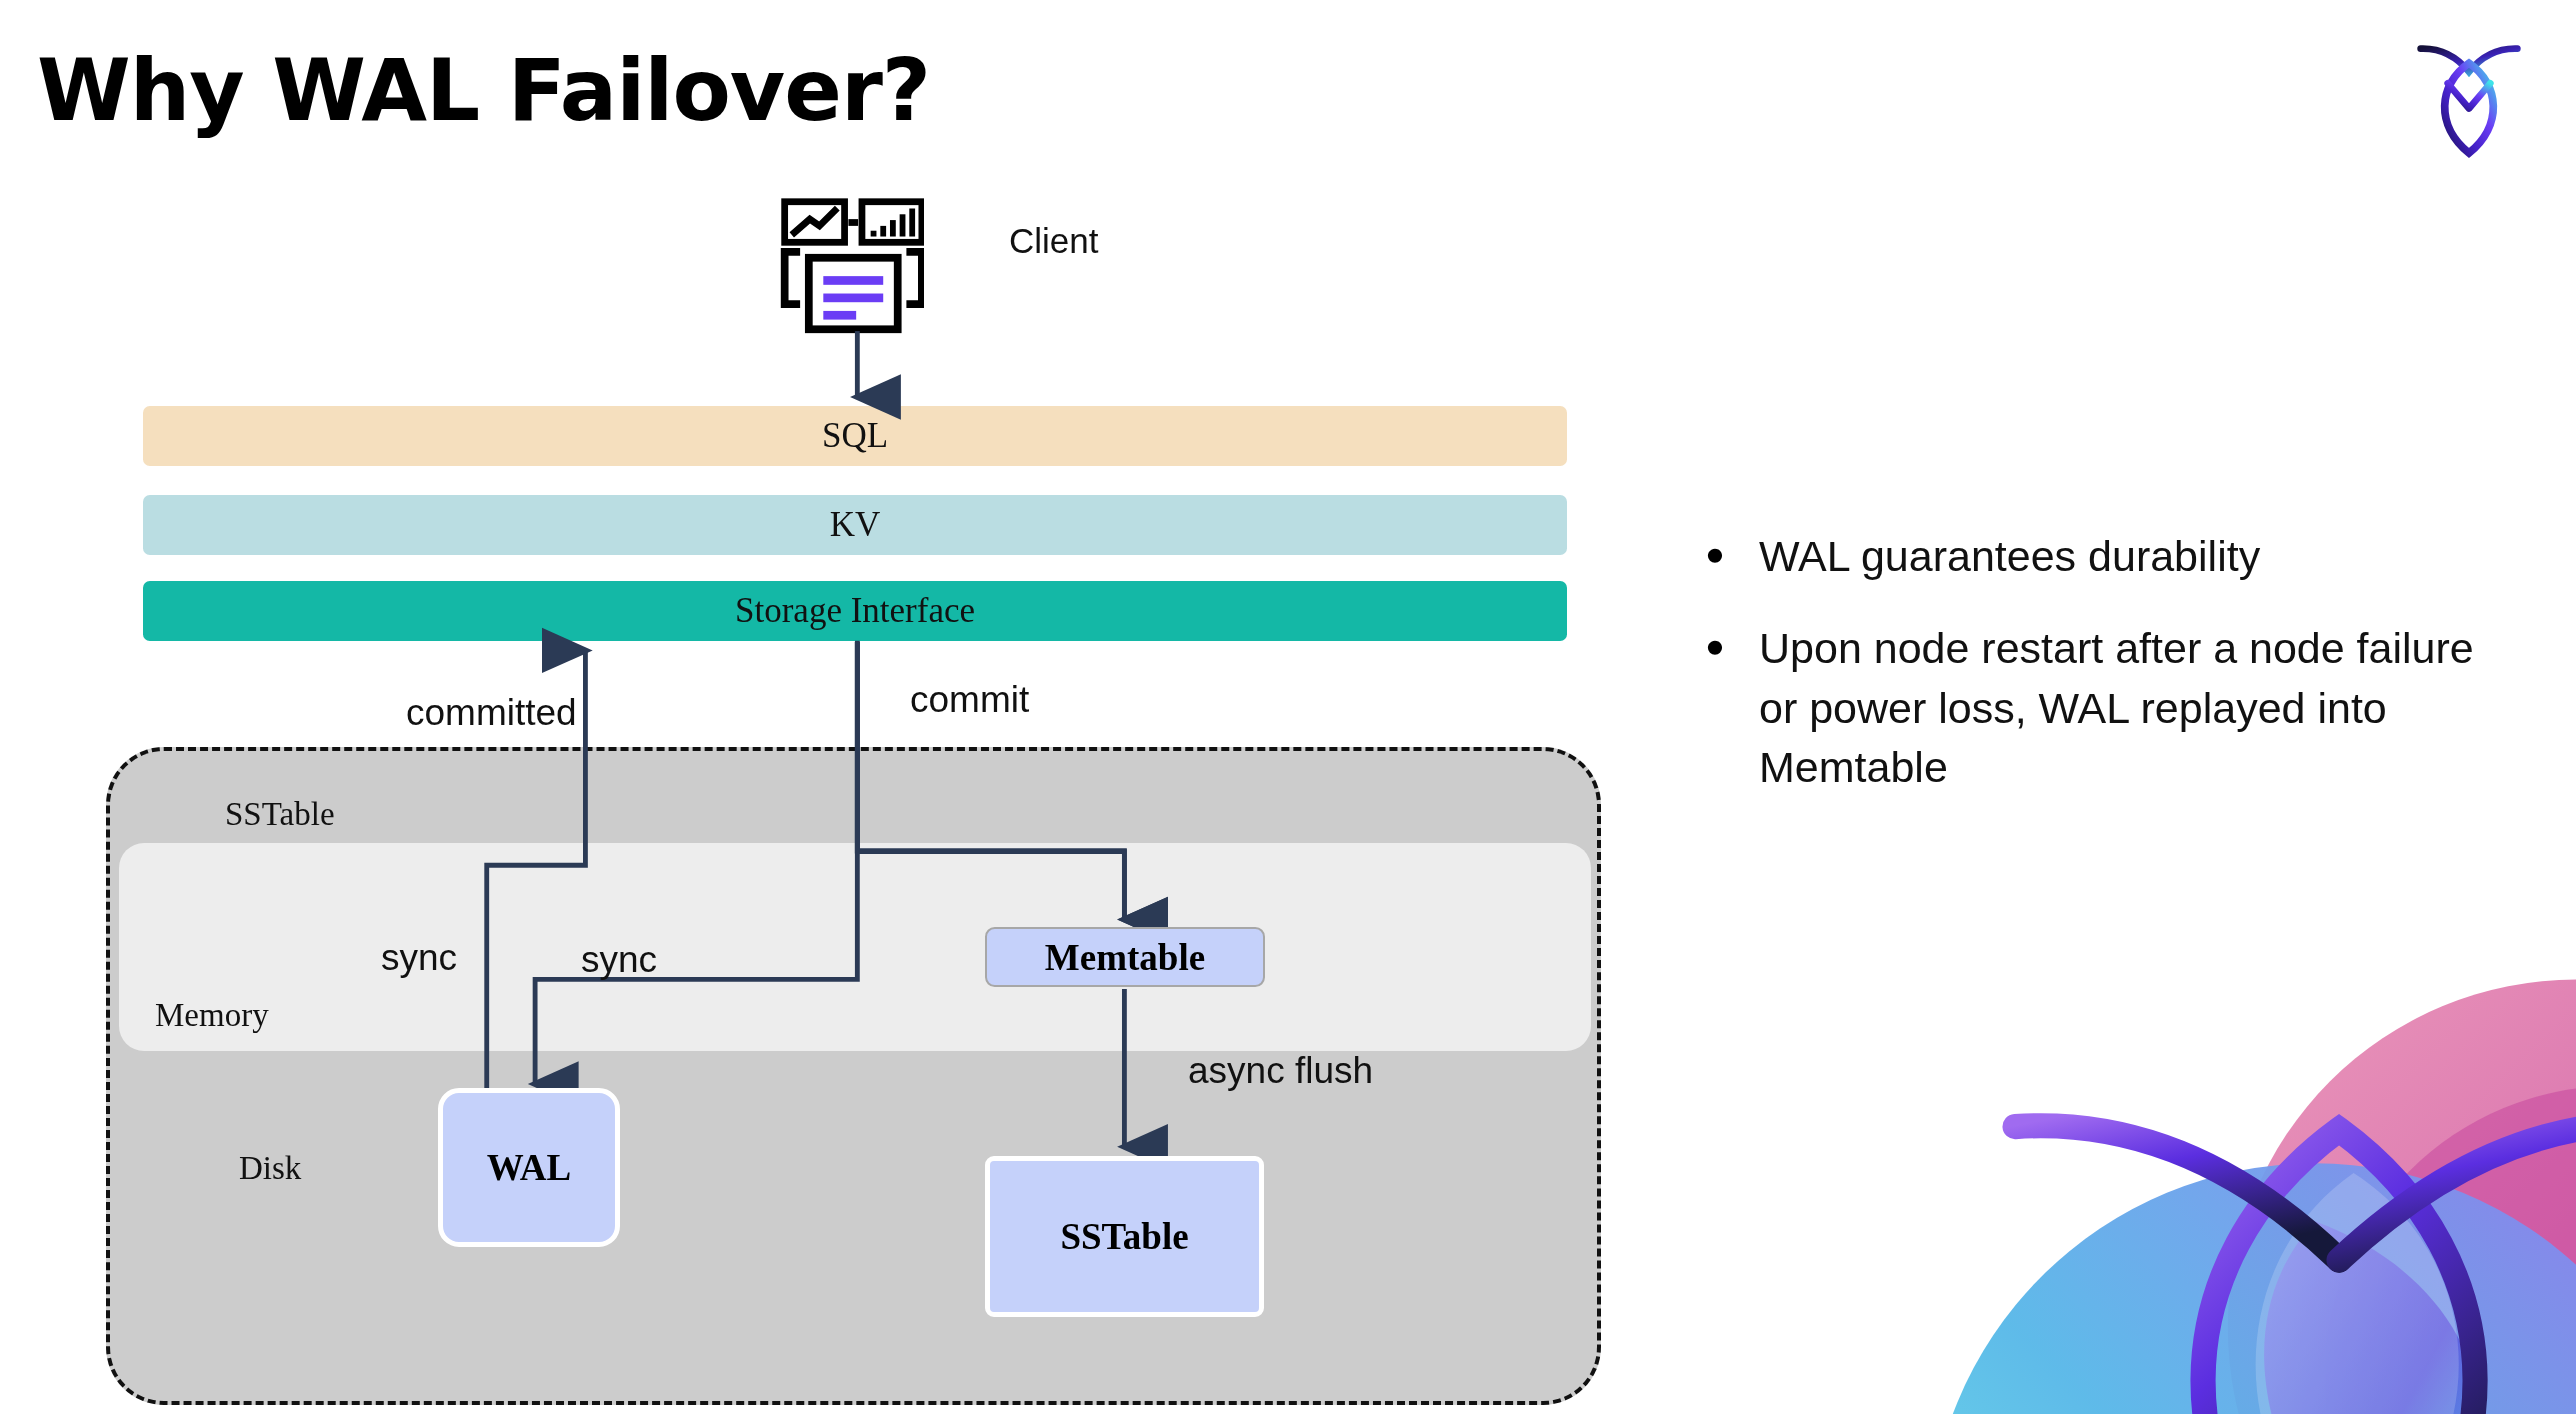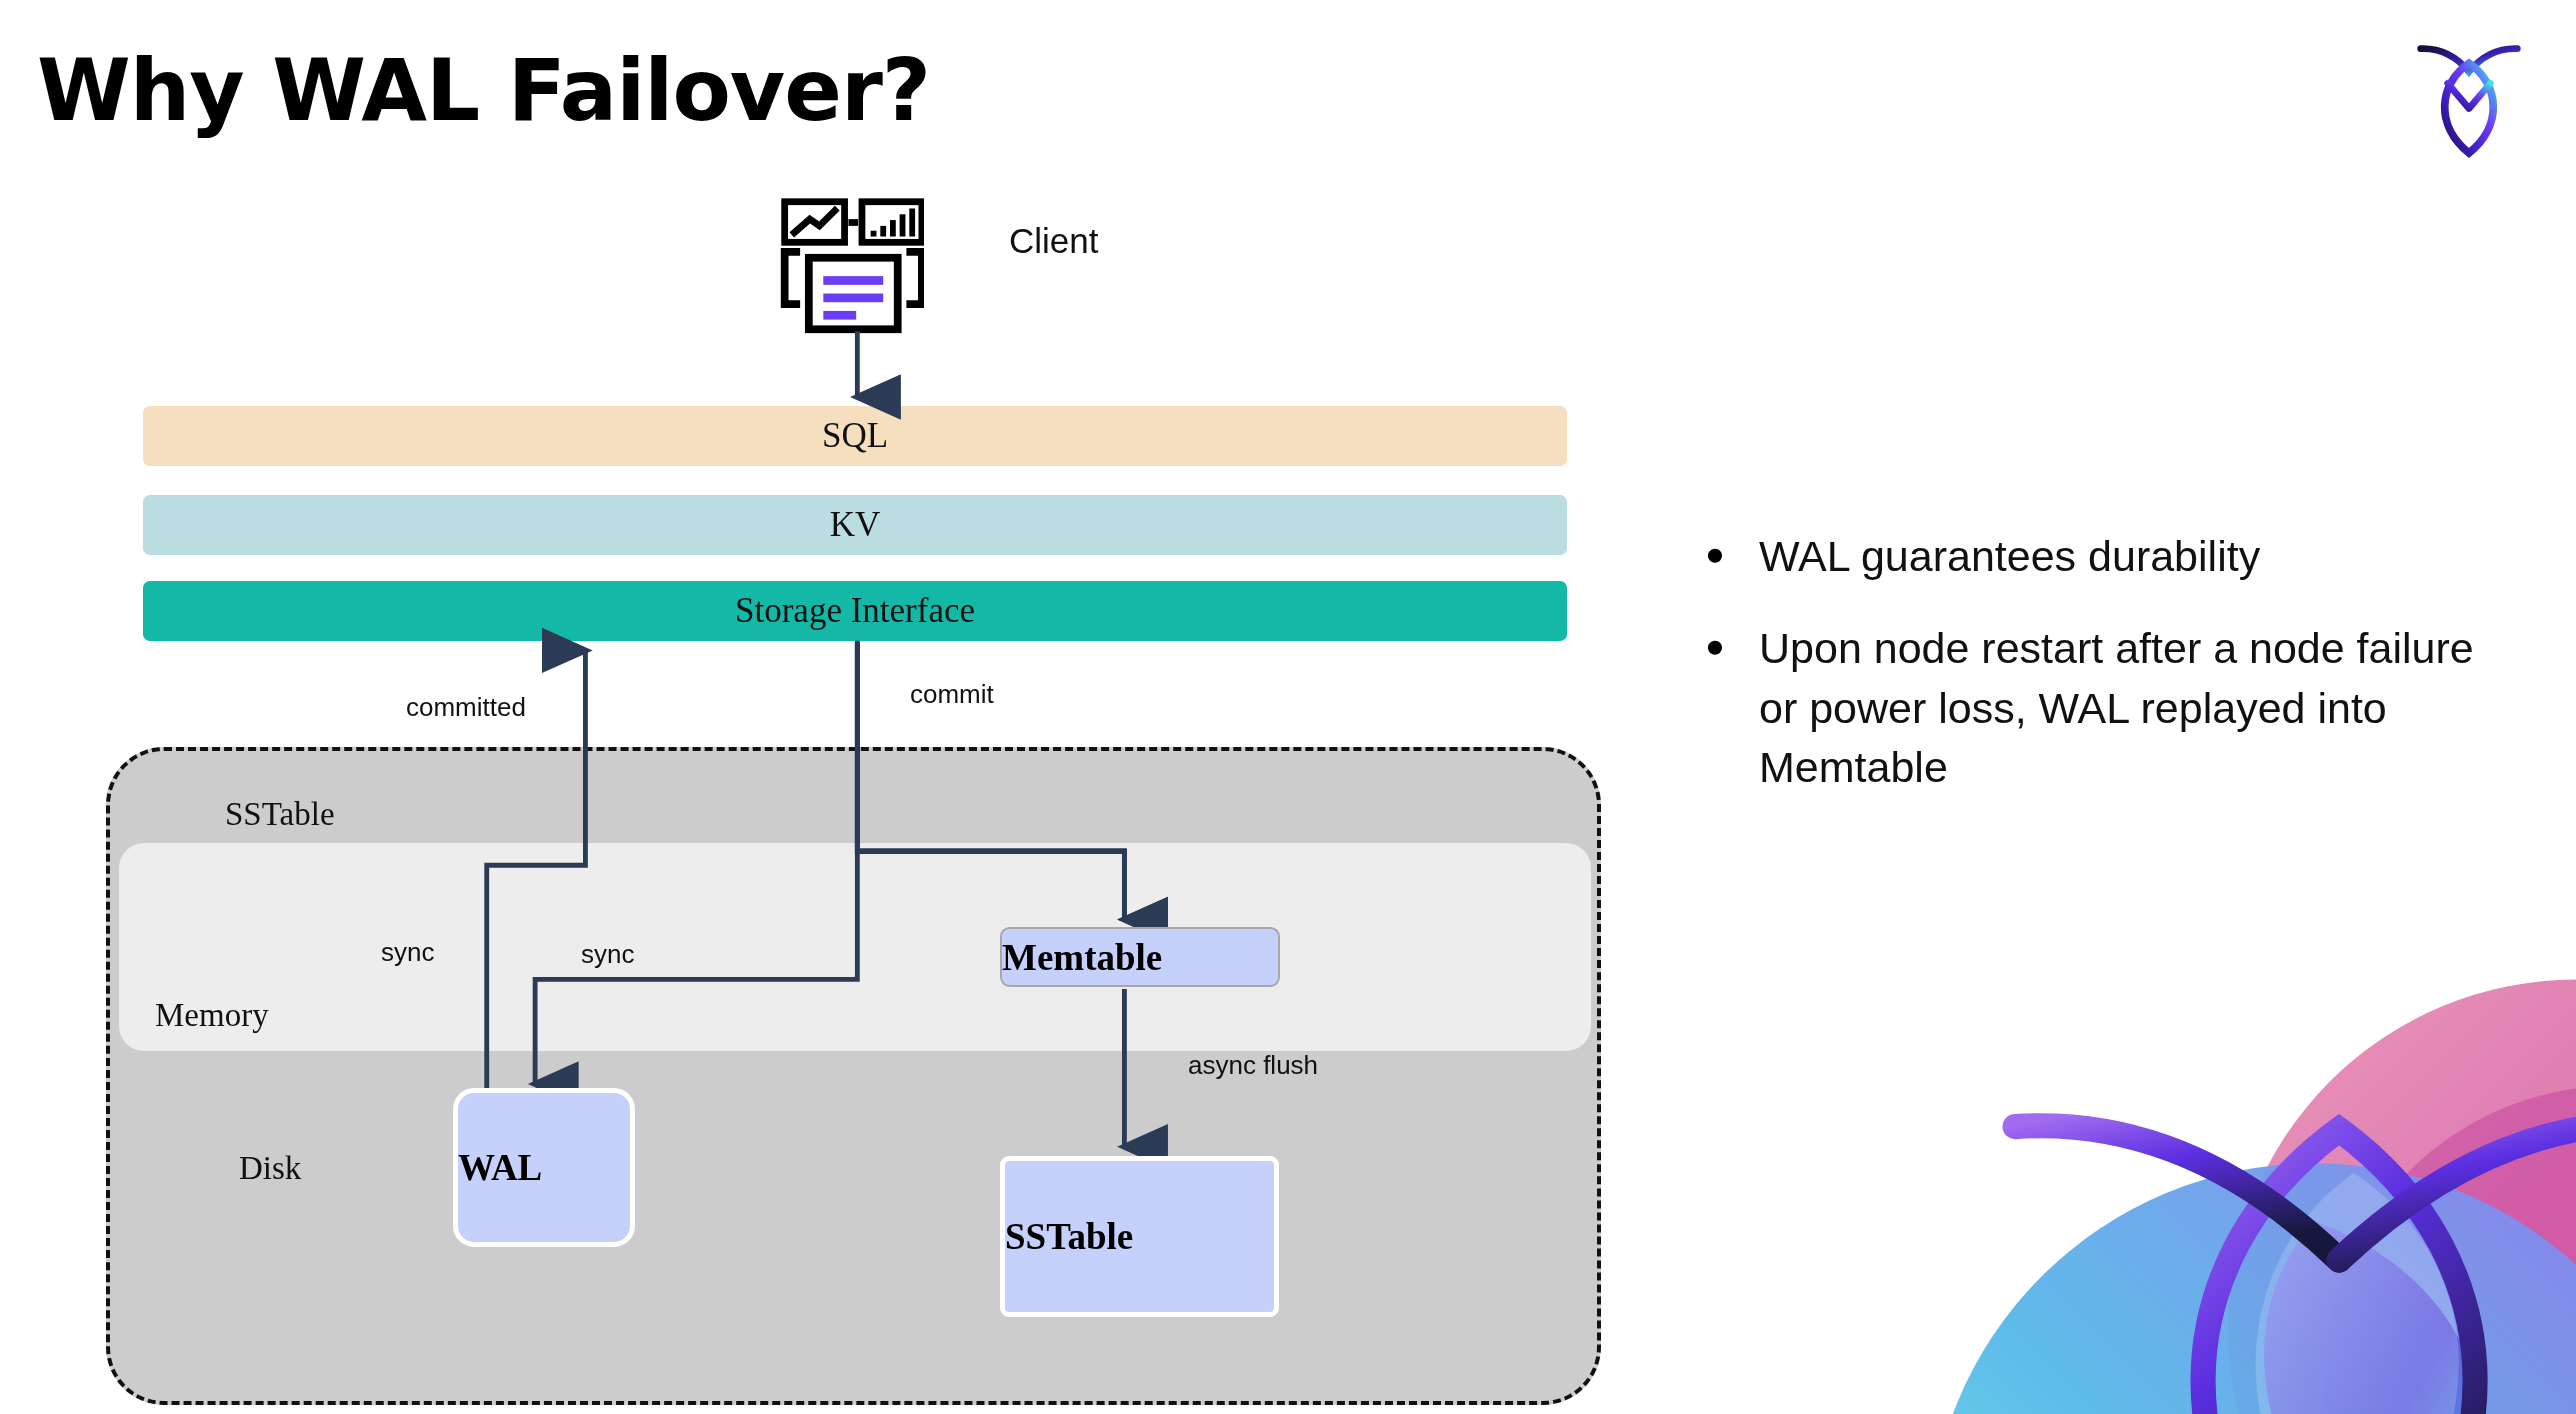--- a/index.html
+++ b/index.html
@@ -129,42 +129,41 @@
     white-space: nowrap;
   }
   #label-pebble { left: 225px; top: 796px; }
   #label-memory { left: 155px; top: 997px; }
   #label-disk   { left: 205px; top: 1150px; margin-left: 34px; }
 
   
   .edge-label {
     position: absolute;
     font-family: "Liberation Sans", sans-serif;
-    font-size: 26px;
+    font-size: 37px;
     color: #111111;
     white-space: nowrap;
   }
   #label-committed   { left: 406px; top: 692px; }
   #label-commit      { left: 910px; top: 679px; }
   #label-sync-left   { left: 381px; top: 937px; }
   #label-sync-right  { left: 581px; top: 939px; }
   #label-async-flush { left: 1188px; top: 1050px; }
 
   
   .node {
     position: absolute;
     display: flex;
     align-items: center;
-    justify-content: flex-start;
+    justify-content: center;
     font-family: "Liberation Serif", serif;
     font-weight: 700;
     color: #000000;
     background: #c5d1fa;
     box-sizing: border-box;
-    margin-left: 15px;
   }
   #node-memtable {
     left: 985px; top: 927px;
     width: 280px; height: 60px;
     border: 2.9px solid #a7a7a7;
     border-radius: 9.7px;
     font-size: 37px;
   }
   #node-wal {
     left: 438px; top: 1088px;

